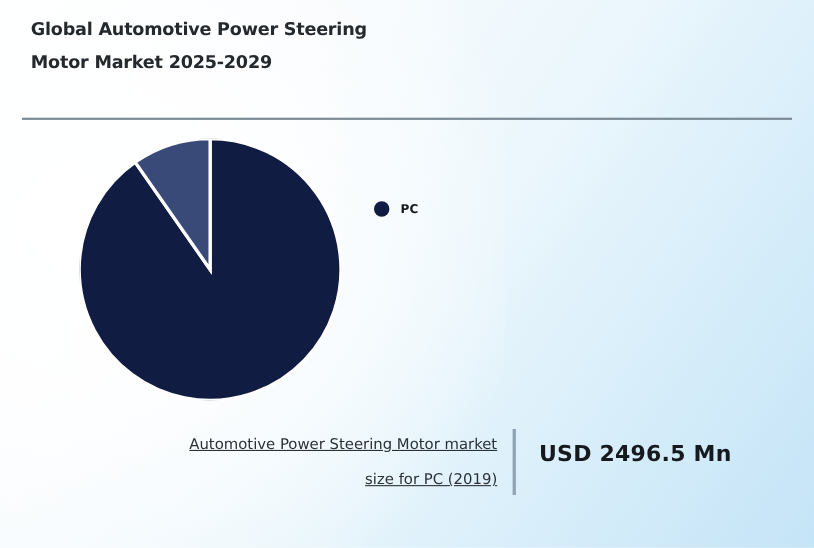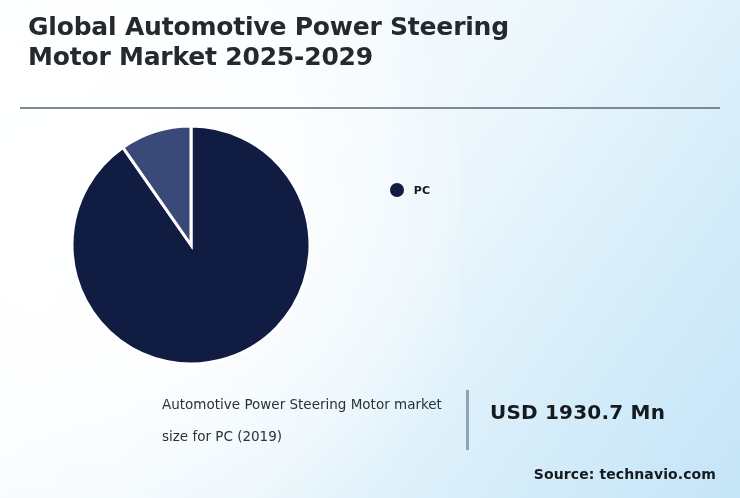--- a/index.html
+++ b/index.html
@@ -42,21 +42,21 @@
   
   .header {
     position: absolute;
     left: 28px;
     top: 12px;
     width: 690px;
   }
   .title {
     font-family: "DejaVu Sans", sans-serif;
     font-weight: bold;
-    font-size: 25px;
+    font-size: 16px;
     line-height: 30px;
     color: #24292e;
     letter-spacing: -0.2px;
     margin: 0;
     white-space: pre-line;
   }
   .subtitle {
     font-family: "DejaVu Sans", sans-serif;
     font-weight: normal;
     font-size: 22px;
@@ -88,21 +88,20 @@
   .legend {
     position: absolute;
     left: 340px;
     top: 172px;
     width: 140px;
   }
   .legend-row {
     display: flex;
     align-items: center;
     height: 36px;
-    justify-content: center;
   }
   .legend-dot {
     width: 14px;
     height: 14px;
     border-radius: 50%;
     flex: 0 0 auto;
   }
   .legend-label {
     font-family: "DejaVu Sans", sans-serif;
     font-weight: bold;
@@ -118,24 +117,26 @@
     left: 0;
     top: 388px;
     width: 740px;
     height: 66px;
   }
   .footer-caption {
     position: absolute;
     right: 288px;
     top: 0;
     width: 290px;
+    text-align: right;
     font-family: "DejaVu Sans", sans-serif;
     font-size: 13.5px;
     line-height: 32px;
     color: #2b3137;
+    text-decoration: underline;
   }
   .footer-divider {
     position: absolute;
     left: 466px;
     top: 2px;
     width: 3px;
     height: 60px;
     background: #8fa4b5;
   }
   .footer-value {
@@ -183,18 +184,17 @@
   <div class="legend layer">
     <div class="legend-row">
       <span class="legend-dot" id="dot-pc" style="background: rgb(16, 28, 66);"></span>
       <span class="legend-label">PC</span>
     </div>
   </div>
 
   <div class="footer layer">
     <div class="footer-caption">Automotive Power Steering Motor market size for PC (2019)</div>
     <div class="footer-divider"></div>
-    <div class="footer-value">USD 1930.7 Mn</div>
-  </div>
-
-  <div class="source layer">Source: technavio.com</div>
+    <div class="footer-value">USD 2496.5 Mn</div>
+  </div>
+
 
 </div>
 
 </body></html>

